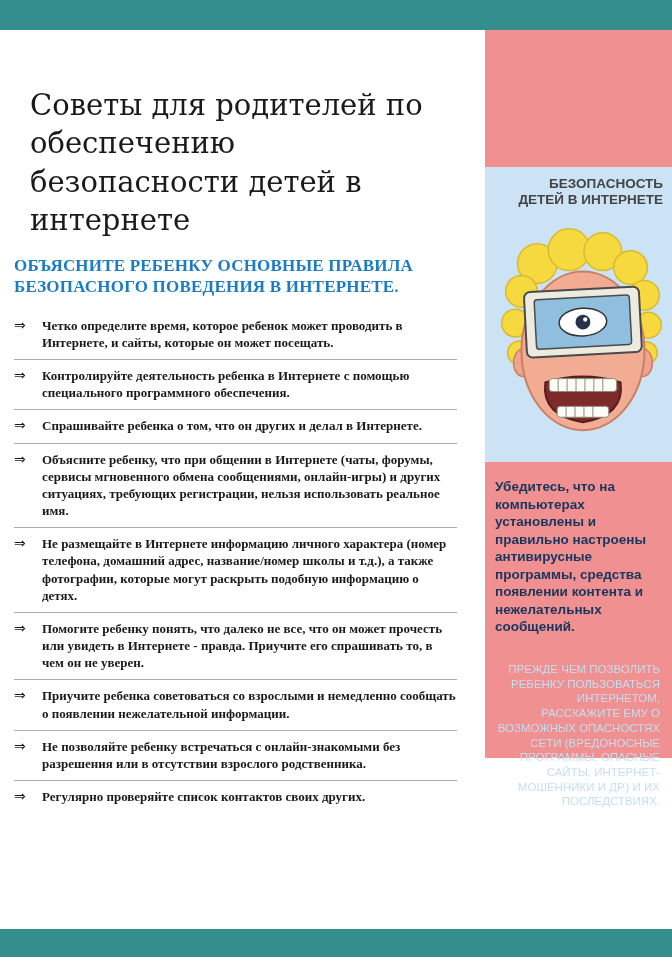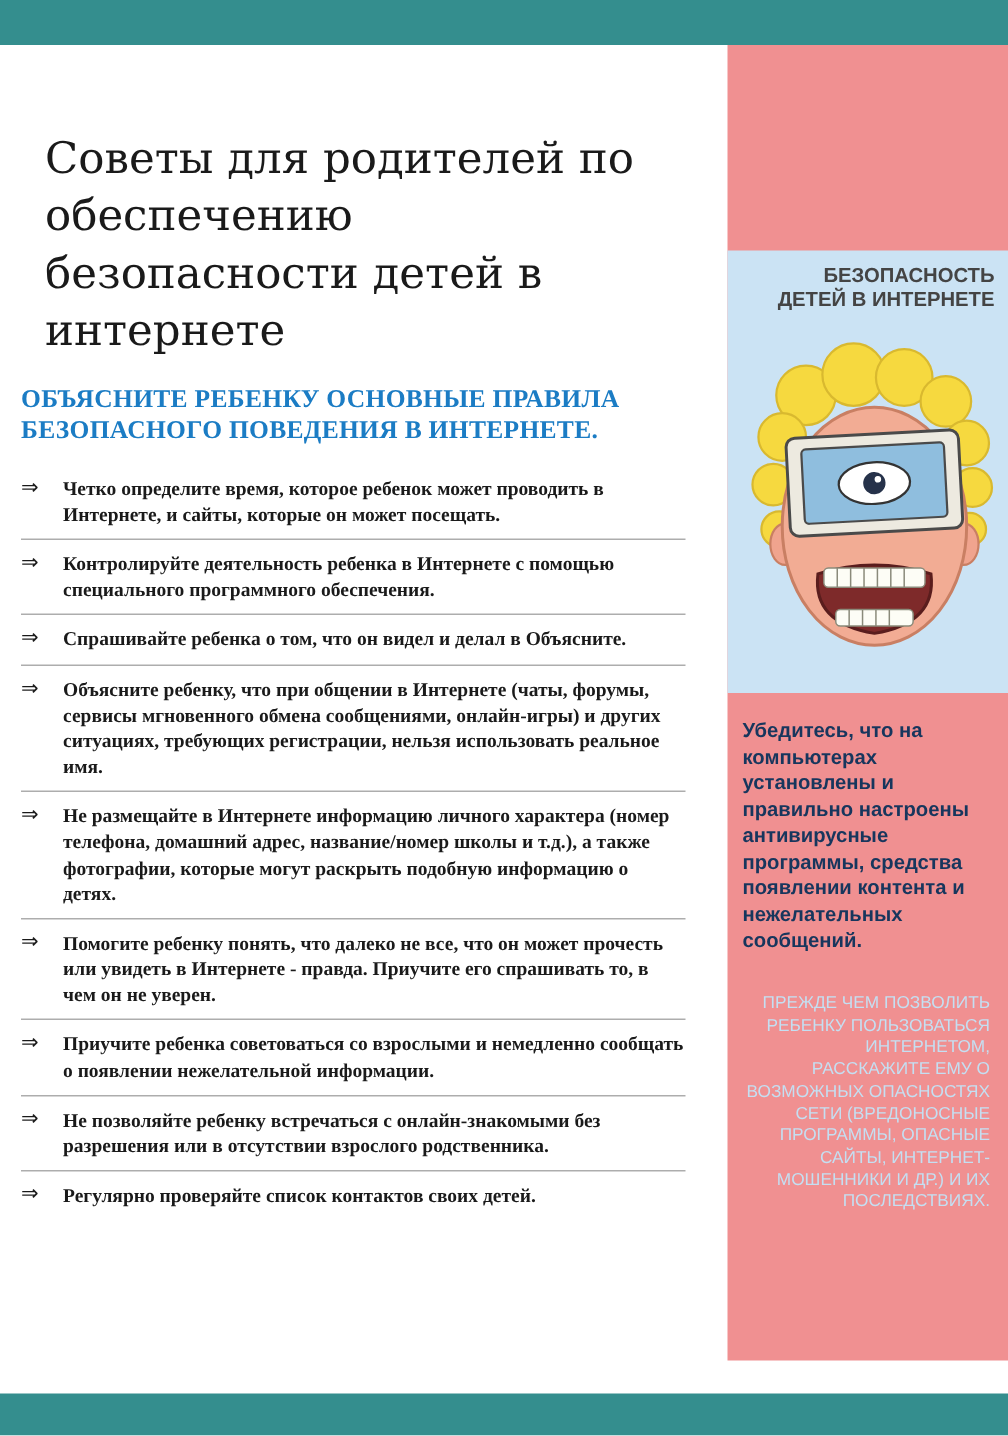--- a/index.html
+++ b/index.html
@@ -48,21 +48,21 @@
     flex:0 0 18px;font-size:14px;line-height:1.25;color:var(--text);
     font-family:"DejaVu Sans",sans-serif;
   }
   .tip .tip-text{
     font-family:"Liberation Serif",serif;font-weight:700;
     font-size:13px;line-height:1.32;color:var(--text);
   }
 
   
   .sidebar{
-    position:absolute;top:30px;right:0;width:187px;height:877px;
+    position:absolute;top:30px;right:0;width:187px;height:728px;
     background:var(--pink);
   }
   .card{
     position:absolute;top:137px;left:0;width:187px;height:295px;
     background:var(--card-blue);overflow:hidden;
   }
   .card-title{
     padding:9px 9px 4px 28px;text-align:right;
     font-family:"Liberation Sans",sans-serif;font-weight:700;
     font-size:13.5px;line-height:1.2;color:#444444;
@@ -97,21 +97,21 @@
         <div class="tip">
         <span class="arrow">⇒</span>
         <span class="tip-text">Четко определите время, которое ребенок может проводить в Интернете, и сайты, которые он может посещать.</span>
       </div>
         <div class="tip">
         <span class="arrow">⇒</span>
         <span class="tip-text">Контролируйте деятельность ребенка в Интернете с помощью специального программного обеспечения.</span>
       </div>
         <div class="tip">
         <span class="arrow">⇒</span>
-        <span class="tip-text">Спрашивайте ребенка о том, что он видел и делал в Объясните.</span>
+        <span class="tip-text">Спрашивайте ребенка о том, что он других и делал в Интернете.</span>
       </div>
         <div class="tip">
         <span class="arrow">⇒</span>
         <span class="tip-text">Объясните ребенку, что при общении в Интернете (чаты, форумы, сервисы мгновенного обмена сообщениями, онлайн-игры) и других ситуациях, требующих регистрации, нельзя использовать реальное имя.</span>
       </div>
         <div class="tip">
         <span class="arrow">⇒</span>
         <span class="tip-text">Не размещайте в Интернете информацию личного характера (номер телефона, домашний адрес, название/номер школы и т.д.), а также фотографии, которые могут раскрыть подобную информацию о детях.</span>
       </div>
         <div class="tip">
@@ -121,21 +121,21 @@
         <div class="tip">
         <span class="arrow">⇒</span>
         <span class="tip-text">Приучите ребенка советоваться со взрослыми и немедленно сообщать о появлении нежелательной информации.</span>
       </div>
         <div class="tip">
         <span class="arrow">⇒</span>
         <span class="tip-text">Не позволяйте ребенку встречаться с онлайн-знакомыми без разрешения или в отсутствии взрослого родственника.</span>
       </div>
         <div class="tip">
         <span class="arrow">⇒</span>
-        <span class="tip-text">Регулярно проверяйте список контактов своих детей.</span>
+        <span class="tip-text">Регулярно проверяйте список контактов своих других.</span>
       </div>
       </div>
   </main>
 
   <aside class="sidebar">
     <div class="card">
       <div class="card-title">БЕЗОПАСНОСТЬ ДЕТЕЙ В ИНТЕРНЕТЕ</div>
       <svg class="illustration" viewBox="0 0 187 240" width="187" height="238" aria-hidden="true">
 
         <g fill="#F6D93F" stroke="#D9B92F" stroke-width="1.5">

